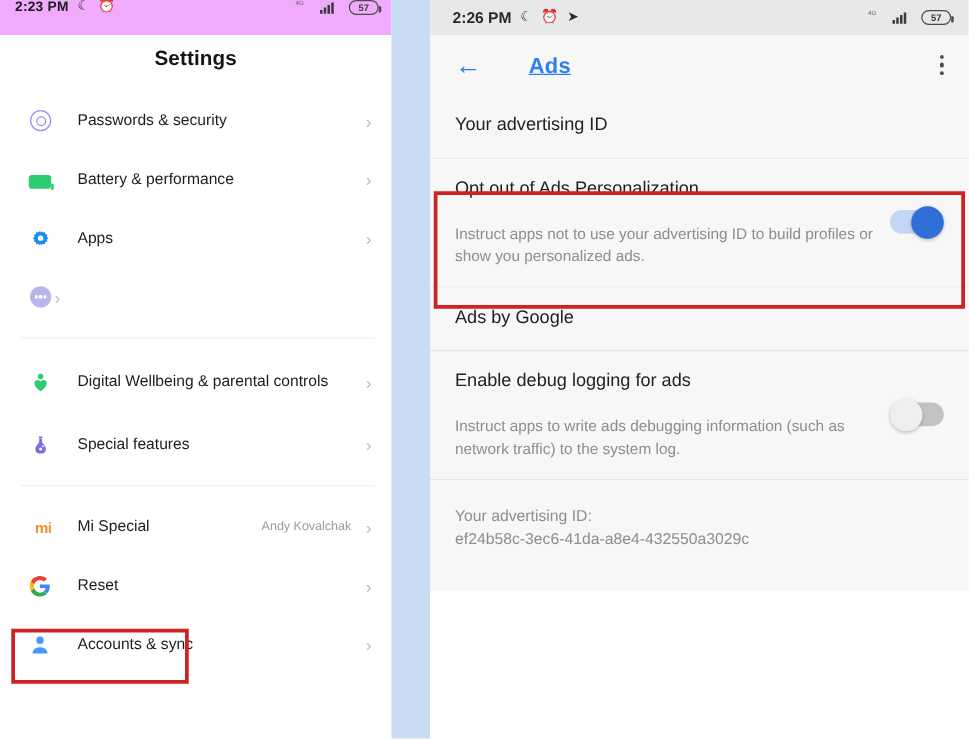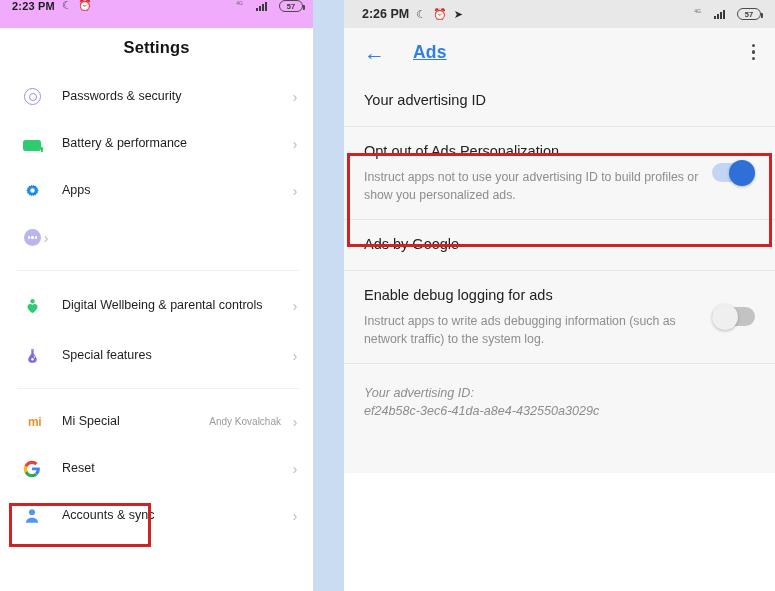--- a/index.html
+++ b/index.html
@@ -138,38 +138,38 @@
     display: flex; align-items: center; padding: 0 14px 0 18px;
   }
   .sb-time-r { font-size: 12.5px; font-weight: bold; color: #2a2a2a; }
   .appbar {
     height: 48px; background: #f7f7f7;
     display: flex; align-items: center; padding: 0 16px 0 20px;
   }
   .back-arrow { font-size: 21px; color: #2d7ff0; line-height: 1; width: 24px; }
   .appbar-title {
     font-size: 17.5px; color: #2d7ff0; font-weight: bold;
-    margin-left: 25px; letter-spacing: 0.2px; text-decoration: underline;
+    margin-left: 35px; letter-spacing: 0.2px; text-decoration: underline;
   }
   .kebab {
     margin-left: auto; display: flex; flex-direction: column; gap: 3px;
     padding: 4px;
   }
   .kebab i { width: 3.4px; height: 3.4px; background: #4a4a4a; border-radius: 50%; display: block; }
 
   .r-row {
     background: #f7f7f7;
     padding: 15px 20px 15px 20px;
     display: flex; align-items: center;
     position: relative;
   }
   .r-row .rtext { flex: 1; padding-right: 12px; }
   .r-title { font-size: 14.5px; color: #212121; line-height: 1.35; }
   .r-sub {
-    font-size: 12.3px; color: #8d8d8d; line-height: 1.42; margin-top: 8px;
+    font-size: 12.3px; color: #8d8d8d; line-height: 1.42; margin-top: 18px;
   }
   .r-div { height: 1px; background: #e6e6e6; }
 
   .toggle {
     width: 43px; height: 19px; border-radius: 10px;
     position: relative; flex: 0 0 43px;
   }
   .toggle.on { background: #c2d5f5; }
   .toggle.on .knob {
     position: absolute; right: 0; top: -3.5px;
@@ -180,21 +180,21 @@
   .toggle.off { background: #c3c3c3; }
   .toggle.off .knob {
     position: absolute; left: 0; top: -3.5px;
     width: 26px; height: 26px; border-radius: 50%;
     background: #efefef;
     box-shadow: 0 1px 3px rgba(0,0,0,0.25);
   }
 
   .adid {
     padding: 20px 20px 0 20px;
-    font-size: 12.6px; color: #8d8d8d; line-height: 1.45; font-style: italic;
+    font-size: 12.6px; color: #8d8d8d; line-height: 1.45;
   }
 
   .hl-box-opt {
     position: absolute;
     left: 3px; top: 153px; right: 3px; height: 94px;
     border: 3px solid #cf2222;
     pointer-events: none;
   }
 </style>
 </head>

